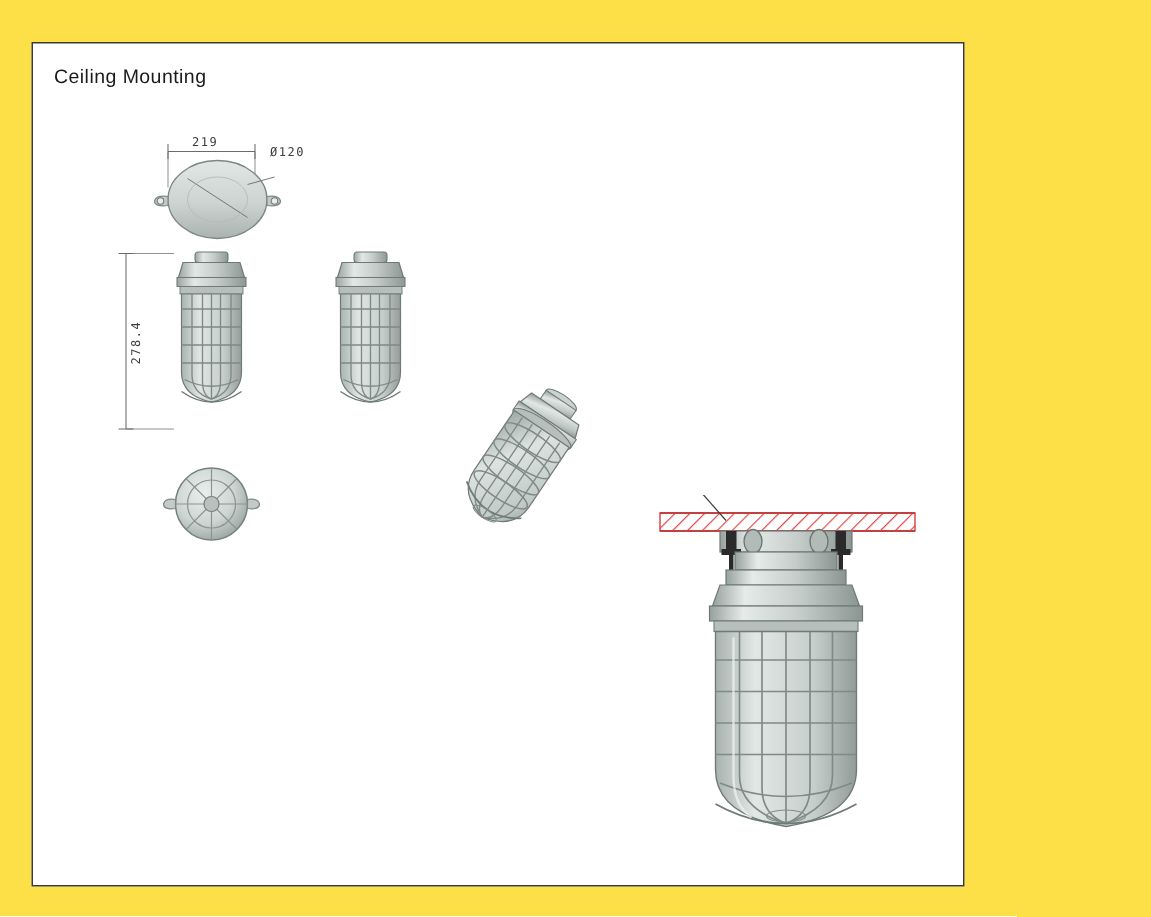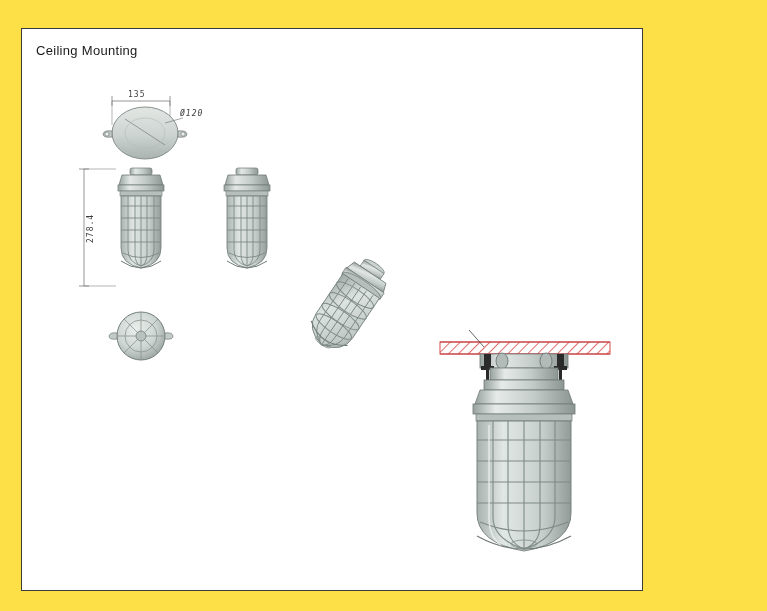--- a/index.html
+++ b/index.html
@@ -99,22 +99,22 @@
       <path d="M17,46 q-8,-1 -9,3 q0,4 9,3 z" fill="#c3cac7" stroke="#7d8784" stroke-width="0.8"></path>
       <path d="M83,46 q8,-1 9,3 q0,4 -9,3 z" fill="#c3cac7" stroke="#7d8784" stroke-width="0.8"></path>
       <circle cx="12" cy="49" r="2.2" fill="#e8ecea" stroke="#6f7a76" stroke-width="0.7"></circle>
       <circle cx="88" cy="49" r="2.2" fill="#e8ecea" stroke="#6f7a76" stroke-width="0.7"></circle>
 
       <line x1="30" y1="34" x2="70" y2="60" stroke="#6b6b6b" stroke-width="0.6"></line>
       <line x1="70" y1="38" x2="88" y2="33" stroke="#6b6b6b" stroke-width="0.6"></line>
 
       <ellipse cx="50" cy="48" rx="20" ry="15" fill="none" stroke="#b3bab7" stroke-width="0.6"></ellipse>
     </svg>
-    <div class="dimtext" style="left:33px; top:5px;">135</div>
-    <div class="dimtext" style="left:85px; top:24px;font-style:italic;">Ø120</div>
+    <div class="dimtext" style="left:33px; top:5px;">219</div>
+    <div class="dimtext" style="left:85px; top:12px;">Ø120</div>
   </div>
 
   <div>
     <svg style="position:absolute; left:70px; top:165px;" width="50" height="125" viewBox="0 0 50 125">
       <line x1="14" y1="4" x2="14" y2="121" stroke="#6b6b6b" stroke-width="0.7"></line>
       <line x1="9" y1="4" x2="19" y2="4" stroke="#6b6b6b" stroke-width="0.7"></line>
       <line x1="9" y1="121" x2="19" y2="121" stroke="#6b6b6b" stroke-width="0.7"></line>
       <line x1="14" y1="4" x2="46" y2="4" stroke="#6b6b6b" stroke-width="0.5"></line>
       <line x1="14" y1="121" x2="46" y2="121" stroke="#6b6b6b" stroke-width="0.5"></line>
     </svg>

